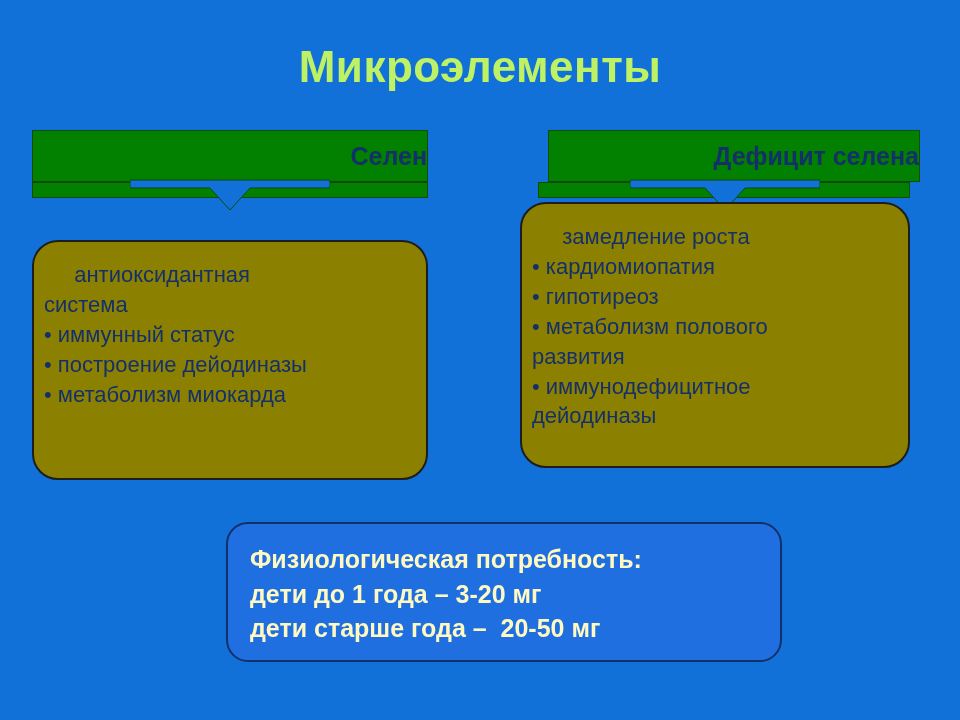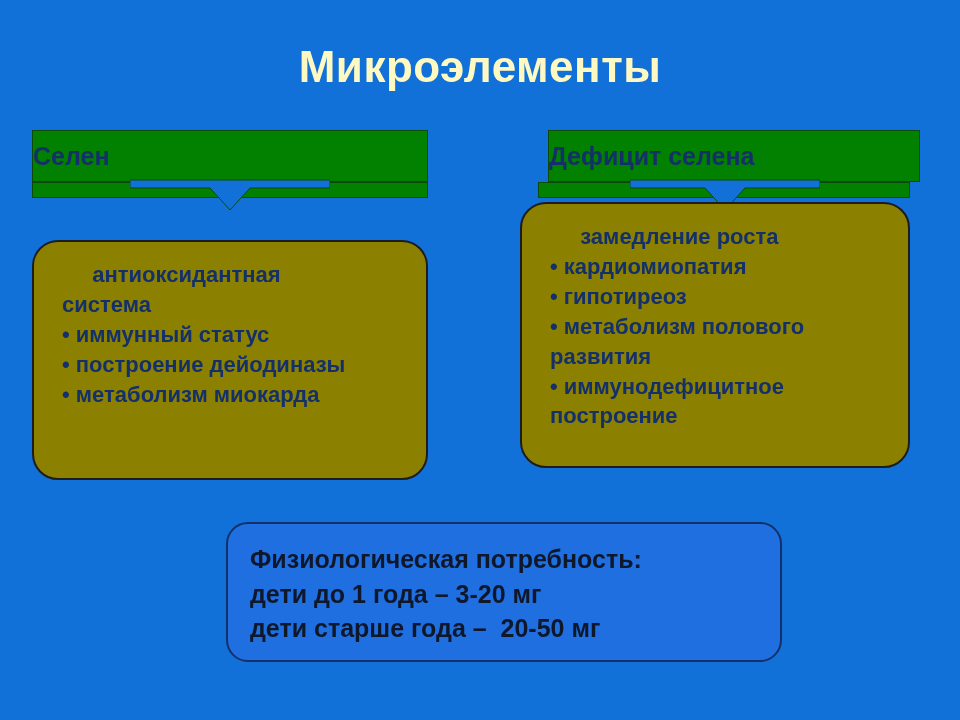--- a/index.html
+++ b/index.html
@@ -20,35 +20,35 @@
     height: 720px;
   }
   .title {
     position: absolute;
     top: 42px;
     left: 0;
     width: 960px;
     text-align: center;
     font-size: 44px;
     font-weight: bold;
-    color: #fef9c3;
+    color: #bef264;
     letter-spacing: 0.5px;
   }
 
   
   .green-box {
     position: absolute;
     background: #028000;
     border: 1px solid #0b4a0b;
     color: #13306a;
     font-size: 25px;
     font-weight: bold;
     display: flex;
     align-items: center;
-    justify-content: flex-start;
+    justify-content: flex-end;
     box-sizing: border-box;
   }
   .green-box.left  { left: 32px;  top: 130px; width: 396px; height: 52px; }
   .green-box.right { left: 534px; top: 130px; width: 372px; height: 52px; margin-left: 14px; }
 
   
   .green-bar {
     position: absolute;
     background: #028000;
     border: 1px solid #0b4a0b;
@@ -64,41 +64,41 @@
 
   
   .olive-box {
     position: absolute;
     background: #8c8000;
     border: 2px solid #1d1d1d;
     border-radius: 26px;
     box-sizing: border-box;
     color: #14306b;
     font-size: 22px;
-    font-weight: bold;
+    font-weight: normal;
     line-height: 1.36;
-    padding: 18px 16px 14px 28px;
+    padding: 18px 16px 14px 10px;
   }
   .olive-box.left  { left: 32px;  top: 228px; width: 396px; height: 240px; margin-top: 12px; }
   .olive-box.right { left: 520px; top: 202px; width: 390px; height: 266px; }
   .olive-box .line { white-space: pre; }
   .olive-box .indent { padding-left: 18px; }
 
   
   .blue-box {
     position: absolute;
     left: 226px;
     top: 522px;
     width: 556px;
     height: 140px;
     background: #1f6fe0;
     border: 2px solid #14306b;
     border-radius: 22px;
     box-sizing: border-box;
-    color: #0f172a;
+    color: #fef9c3;
     font-size: 25px;
     font-weight: bold;
     line-height: 1.38;
     padding: 18px 0 0 22px;
   }
   .blue-box .line { white-space: pre; }
 </style>
 </head>
 <body>
 
@@ -130,21 +130,21 @@
     <polygon points="0,2 190,2 190,10 115,10 95,32 75,10 0,10" fill="#1171d8" stroke="#0b4a0b" stroke-width="1"></polygon>
   </svg>
 
   <div class="olive-box right">
     <div class="line indent">  замедление роста</div>
     <div class="line">• кардиомиопатия</div>
     <div class="line">• гипотиреоз</div>
     <div class="line">• метаболизм полового</div>
     <div class="line">развития</div>
     <div class="line">• иммунодефицитное</div>
-    <div class="line">построение</div>
+    <div class="line">дейодиназы</div>
   </div>
 
   <div class="blue-box">
     <div class="line">Физиологическая потребность:</div>
     <div class="line">дети до 1 года – 3-20 мг</div>
     <div class="line">дети старше года –  20-50 мг</div>
   </div>
 
 </div>
 

